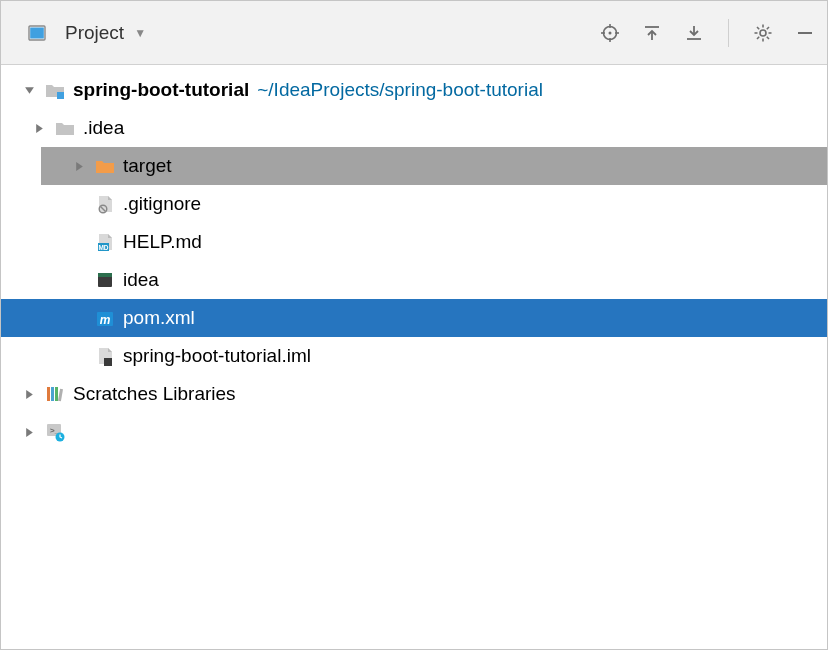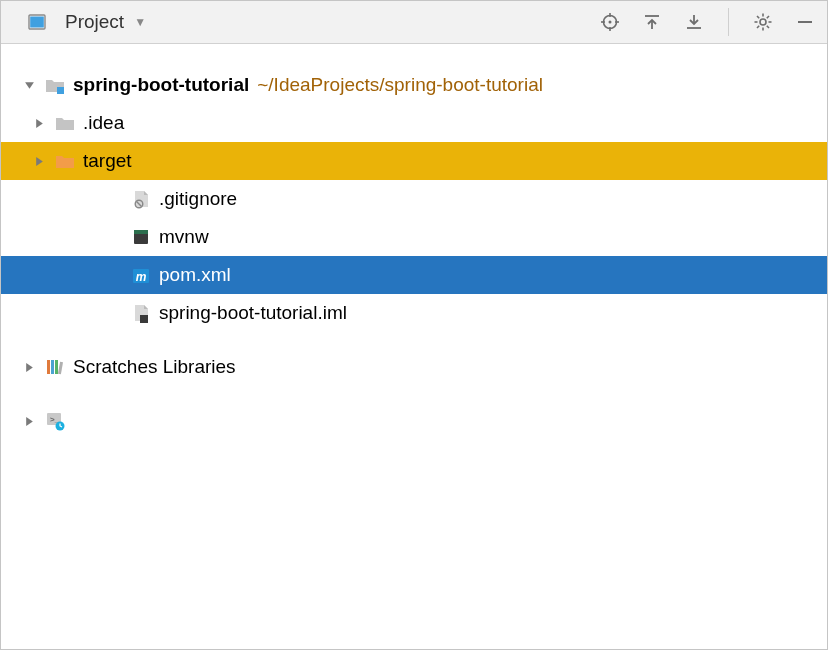--- a/index.html
+++ b/index.html
@@ -10,21 +10,21 @@
       color: #000;
     }
     .panel {
       width: 828px;
       height: 650px;
       border: 1px solid #c5c5c5;
       display: flex;
       flex-direction: column;
     }
     .toolbar {
-      height: 43px;
+      height: 64px;
       background: #f2f2f2;
       border-bottom: 1px solid #d1d1d1;
       display: flex;
       align-items: center;
       padding: 0 10px 0 20px;
     }
     .toolbar-left {
       display: flex;
       align-items: center;
       flex: 1;
@@ -70,21 +70,22 @@
     }
     .tree-row {
       height: 38px;
       display: flex;
       align-items: center;
       cursor: pointer;
       padding-left: 18px;
       white-space: nowrap;
     }
     .tree-row.highlighted {
-      background: #eab308;
+      background: #a3a3a3;
+      margin-left: 40px;
     }
     .tree-row.selected {
       background: #2675bf;
       color: #fff;
     }
     .arrow-cell {
       width: 20px;
       display: flex;
       align-items: center;
       justify-content: center;
@@ -98,28 +99,28 @@
       display: flex;
       align-items: center;
       justify-content: center;
       margin: 0 6px 0 4px;
     }
     .label-text {
       font-size: 19px;
     }
     .label-text.bold { font-weight: 700; }
     .path-text {
-      color: #a16207;
+      color: #0369a1;
       font-size: 19px;
       margin-left: 8px;
     }
     
-    .indent-1 { padding-left: 18px; margin-top: 16px; }
+    .indent-1 { padding-left: 18px; }
     .indent-2 { padding-left: 28px; }
-    .indent-3 { padding-left: 104px; }
+    .indent-3 { padding-left: 68px; }
     
     .ic { width: 20px; height: 20px; display: block; }
   </style>
 </head>
 <body>
 
 <div class="panel">
 
   <div class="toolbar">
     <div class="toolbar-left">
@@ -237,30 +238,42 @@
         <svg class="ic" viewBox="0 0 20 20">
             <path d="M4 2 L13 2 L17 6 L17 18 L4 18 Z" fill="#d9d9d9"></path>
             <path d="M13 2 L13 6 L17 6 Z" fill="#bbb"></path>
             <circle cx="8" cy="15" r="3.8" fill="none" stroke="#888" stroke-width="1.4"></circle>
             <line x1="5.5" y1="12.5" x2="10.5" y2="17.5" stroke="#888" stroke-width="1.4"></line>
           </svg>
       </span>
       <span class="label-text">.gitignore</span>
     </div>
 
+    <div class="tree-row indent-3">
+      <span class="arrow-cell"></span>
+      <span class="icon-cell">
+        <svg class="ic" viewBox="0 0 20 20">
+            <path d="M4 2 L13 2 L17 6 L17 18 L4 18 Z" fill="#d9d9d9"></path>
+            <path d="M13 2 L13 6 L17 6 Z" fill="#bbb"></path>
+            <rect x="3" y="11" width="11" height="8" fill="#2196c8"></rect>
+            <text x="8.5" y="17.5" font-size="6.5" font-weight="700" fill="#fff" text-anchor="middle">MD</text>
+          </svg>
+      </span>
+      <span class="label-text">HELP.md</span>
+    </div>
 
     <div class="tree-row indent-3">
       <span class="arrow-cell"></span>
       <span class="icon-cell">
         <svg class="ic" viewBox="0 0 20 20">
             <rect x="3" y="3" width="14" height="14" rx="1" fill="#3a3a3a"></rect>
             <rect x="3" y="3" width="14" height="4" fill="#2c6e4d"></rect>
           </svg>
       </span>
-      <span class="label-text">mvnw</span>
+      <span class="label-text">idea</span>
     </div>
 
 
     <div class="tree-row indent-3 selected">
       <span class="arrow-cell"></span>
       <span class="icon-cell">
         <svg class="ic" viewBox="0 0 20 20">
             <rect x="2" y="4" width="16" height="14" rx="1" fill="#1f8fd6"></rect>
             <text x="10" y="15.5" font-size="12" font-weight="900" font-style="italic" fill="#fff" text-anchor="middle">m</text>
           </svg>

